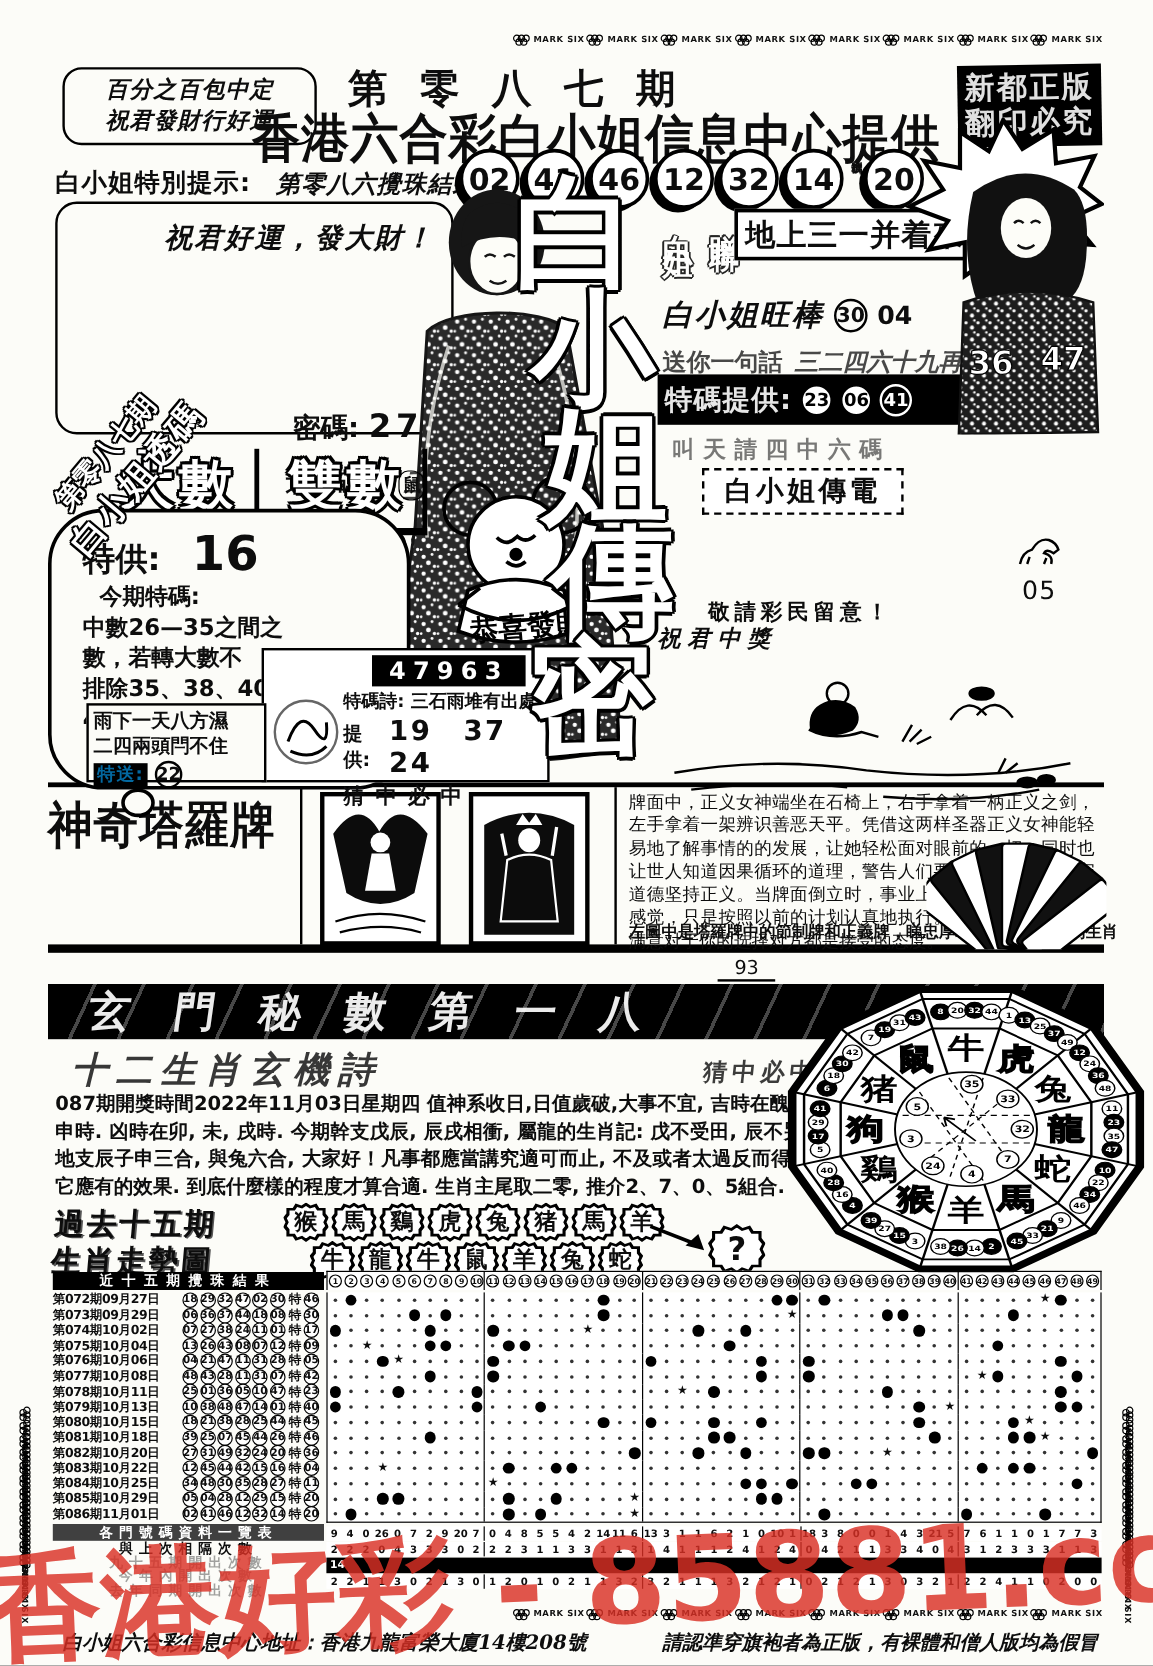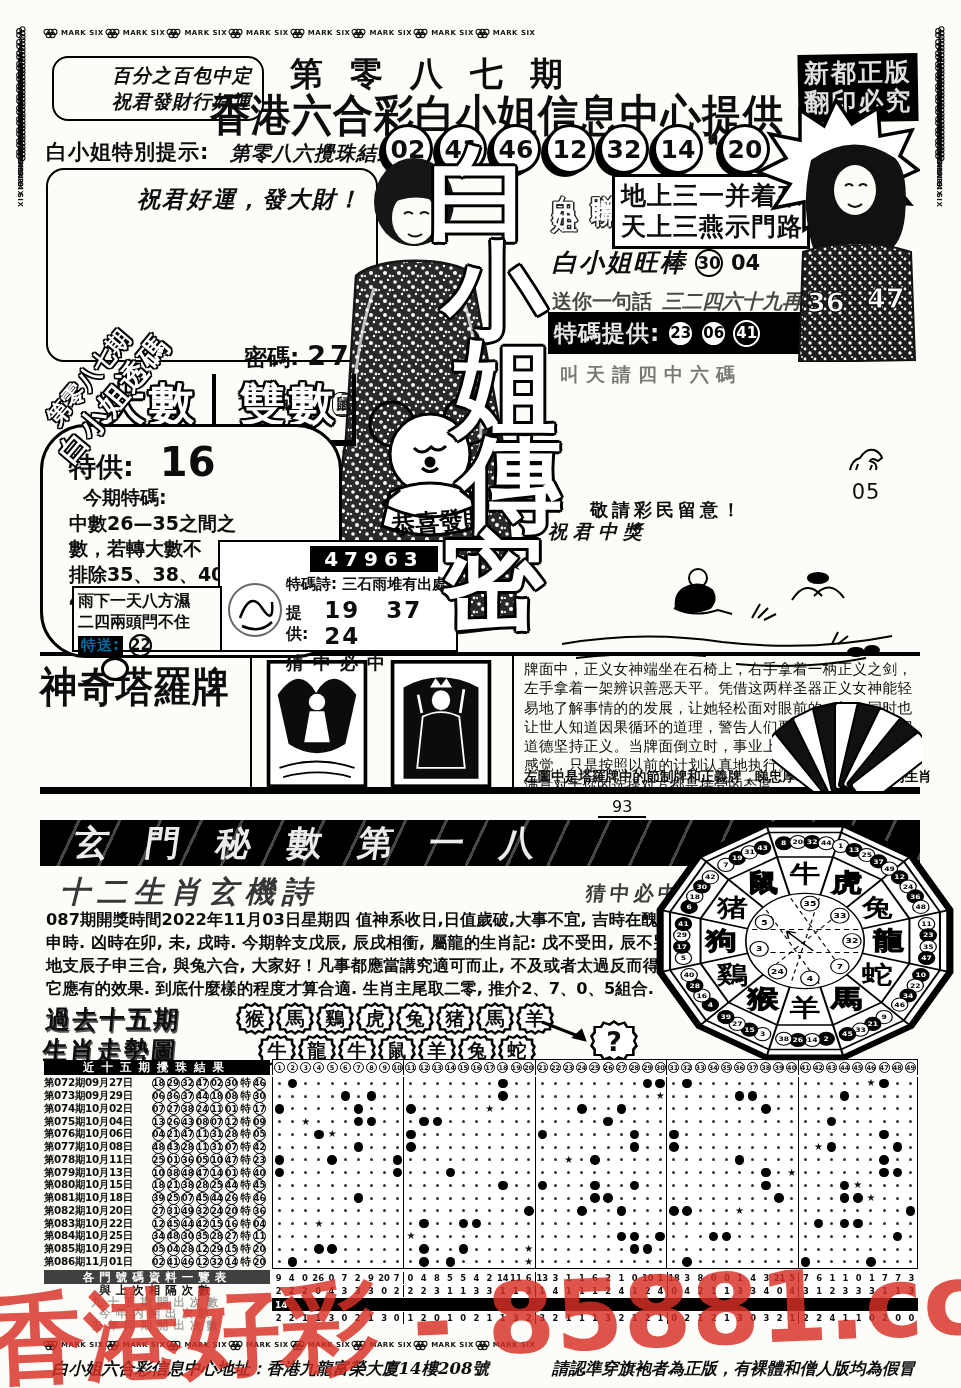--- a/index.html
+++ b/index.html
@@ -3,30 +3,30 @@
 <meta charset="utf-8">
 <style>
   :root{ --seal: polygon(50% 0%,60% 8%,73% 3%,79% 14%,93% 14%,93% 28%,100% 38%,95% 50%,100% 62%,93% 72%,93% 86%,79% 86%,73% 97%,60% 92%,50% 100%,40% 92%,27% 97%,21% 86%,7% 86%,7% 72%,0% 62%,5% 50%,0% 38%,7% 28%,7% 14%,21% 14%,27% 3%,40% 8%); }
   *{box-sizing:border-box;margin:0;padding:0}
   html,body{background:#777}
   .page{position:relative;width:961px;height:1388px;margin:0 auto;background:#fcfcf8;color:#0d0d0d;
     font-family:"DejaVu Sans","Liberation Sans",sans-serif;overflow:hidden}
   .abs{position:absolute}
 
   
-  .logo-strip{position:absolute;display:flex;justify-content:flex-start;align-items:center}
+  .logo-strip{position:absolute;display:flex;justify-content:flex-end;align-items:center}
   .logo-strip.h{left:42px;right:42px;height:26px}
   .logo-strip.v{top:50px;bottom:60px;width:26px;flex-direction:column}
   .logo-unit{display:flex;align-items:center;gap:2px;font-size:7px;font-weight:bold;letter-spacing:.5px;white-space:nowrap;color:#111}
   .logo-strip.v .logo-unit{transform:rotate(90deg)}
   .rings{width:17px;height:11px}
 
   
   .corner-box{left:52px;top:56px;width:212px;padding:5px 10px;border:2.5px solid #000;border-radius:16px;
-    font-size:19px;font-weight:bold;font-style:italic;line-height:1.35;letter-spacing:1px;text-align:right}
+    font-size:19px;font-weight:bold;font-style:italic;line-height:1.35;letter-spacing:1px;text-align:center}
   .issue-title{left:290px;top:52px;font-size:33px;font-weight:900;letter-spacing:27px;white-space:nowrap}
   .main-title{left:210px;top:88px;font-size:40px;font-weight:900;letter-spacing:1px;white-space:nowrap;transform:scaleY(1.08)}
   .stamp-box{left:798px;top:54px;width:120px;height:68px;background:#000;color:#fff;display:flex;flex-direction:column;
     align-items:center;justify-content:center;font-size:25px;font-weight:900;line-height:1.15;transform:rotate(-1deg);letter-spacing:2px}
   .stamp-box div{opacity:.88}
   .tip-label{left:46px;top:138px;font-size:21px;font-weight:900;letter-spacing:1px}
   .result-label{left:230px;top:140px;font-size:20px;font-weight:900;font-style:italic;letter-spacing:1px}
   .ball-row{left:383px;top:124px;display:flex;gap:4px}
   .ball{width:50px;height:50px;border-radius:50%;border:3px solid #000;background:#fff;
     box-shadow:-5px 4px 0 -1px #000;display:flex;align-items:center;justify-content:center;
@@ -813,41 +813,41 @@
       <div class="ct-char">傳</div>
       <div class="ct-char">密</div>
     </div>
 
   <div class="abs rp-vert">
     <div>白小姐</div>
     <div>贈聯</div>
   </div>
   <div class="abs rp-couplet">
       <div class="cp-line">地上三一并着來</div>
-      <div class="cp-line">天上三燕示門路</div>
     </div>
   <div class="abs rp-wang">
     <span class="lbl">白小姐旺棒</span>
     <span class="c">30</span>
     <span class="p">04</span>
   </div>
   <div class="abs rp-phrase">
     <span>送你一句話</span>
     <span class="ph">三二四六十九再現</span>
   </div>
   <div class="abs rp-special">
     <span class="lbl">特碼提供:</span>
     <span id="rpNums" style="display:flex;gap:6px">
         <span class="rp-ball">23</span>
         <span class="rp-ball">06</span>
         <span class="rp-ball filled">41</span>
       </span>
   </div>
   <div class="abs rp-bottom">叫天請四中六碼</div>
 
+  <div class="abs tg-title">白小姐傳電</div>
   <div class="abs tg-notice">敬請彩民留意！</div>
   <div class="abs tg-wish">祝君中獎</div>
   <div class="abs horse-side">
     <svg width="40" height="28" viewBox="0 0 40 28">
       <path d="M4,24 q2,-10 10,-12 q6,-10 14,-8 q6,2 8,8 l-4,3 q-6,-4 -8,0 q8,2 6,9 M10,24 l2,-6 M24,24 l2,-5" fill="none" stroke="#000" stroke-width="2"></path>
     </svg>
     <div class="num">05</div>
   </div>
   <svg class="abs river-art" width="342" height="132" viewBox="0 0 342 132">
     <g fill="none" stroke="#000" stroke-width="2">

